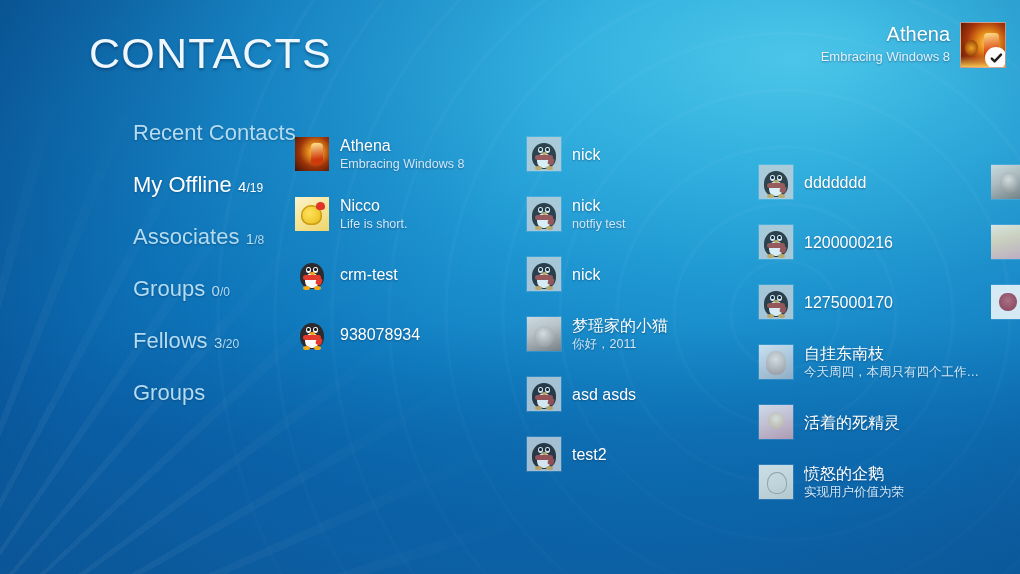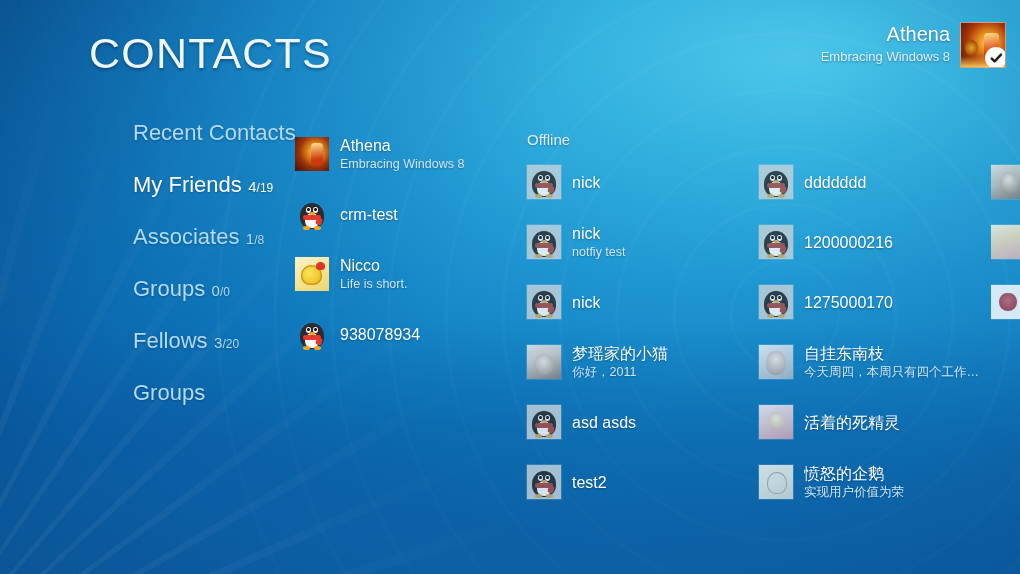--- a/index.html
+++ b/index.html
@@ -322,21 +322,21 @@
       </div>
     </div>
   </div>
 
   <nav class="sidebar">
     <div class="nav-item">
       <span class="nav-label">Recent Contacts</span>
     </div>
 
     <div class="nav-item active">
-      <span class="nav-label">My Friends</span>
+      <span class="nav-label">My Offline</span>
       <span class="nav-count"><span>4</span><span class="den">/19</span></span>
     </div>
 
     <div class="nav-item">
       <span class="nav-label">Associates</span>
       <span class="nav-count"><span>1</span><span class="den">/8</span></span>
     </div>
 
     <div class="nav-item">
       <span class="nav-label">Groups</span>
@@ -359,38 +359,20 @@
           <div class="av">
             <div class="ph athena"></div>
           </div>
           <div class="meta">
             <div class="c-name">Athena</div>
             <div class="c-status">Embracing Windows 8</div>
           </div>
         </div>
         <div class="contact">
           <div class="av">
-            <div class="peng">
-              <div class="body"></div>
-              <div class="belly"></div>
-              <div class="scarf"></div>
-              <div class="tail"></div>
-              <div class="eyeL"></div>
-              <div class="eyeR"></div>
-              <div class="beak"></div>
-              <div class="footL"></div>
-              <div class="footR"></div>
-            </div>
-          </div>
-          <div class="meta">
-            <div class="c-name">crm-test</div>
-          </div>
-        </div>
-        <div class="contact">
-          <div class="av">
             <div class="ph duck"></div>
           </div>
           <div class="meta">
             <div class="c-name">Nicco</div>
             <div class="c-status">Life is short.</div>
           </div>
         </div>
         <div class="contact">
           <div class="av">
             <div class="peng">
@@ -399,26 +381,43 @@
               <div class="scarf"></div>
               <div class="tail"></div>
               <div class="eyeL"></div>
               <div class="eyeR"></div>
               <div class="beak"></div>
               <div class="footL"></div>
               <div class="footR"></div>
             </div>
           </div>
           <div class="meta">
+            <div class="c-name">crm-test</div>
+          </div>
+        </div>
+        <div class="contact">
+          <div class="av">
+            <div class="peng">
+              <div class="body"></div>
+              <div class="belly"></div>
+              <div class="scarf"></div>
+              <div class="tail"></div>
+              <div class="eyeL"></div>
+              <div class="eyeR"></div>
+              <div class="beak"></div>
+              <div class="footL"></div>
+              <div class="footR"></div>
+            </div>
+          </div>
+          <div class="meta">
             <div class="c-name">938078934</div>
           </div>
         </div>
       </div>
       <div class="col">
-        <div class="col-head">Offline</div>
         <div class="contact">
           <div class="av boxed offline">
             <div class="peng">
               <div class="body"></div>
               <div class="belly"></div>
               <div class="scarf"></div>
               <div class="tail"></div>
               <div class="eyeL"></div>
               <div class="eyeR"></div>
               <div class="beak"></div>

